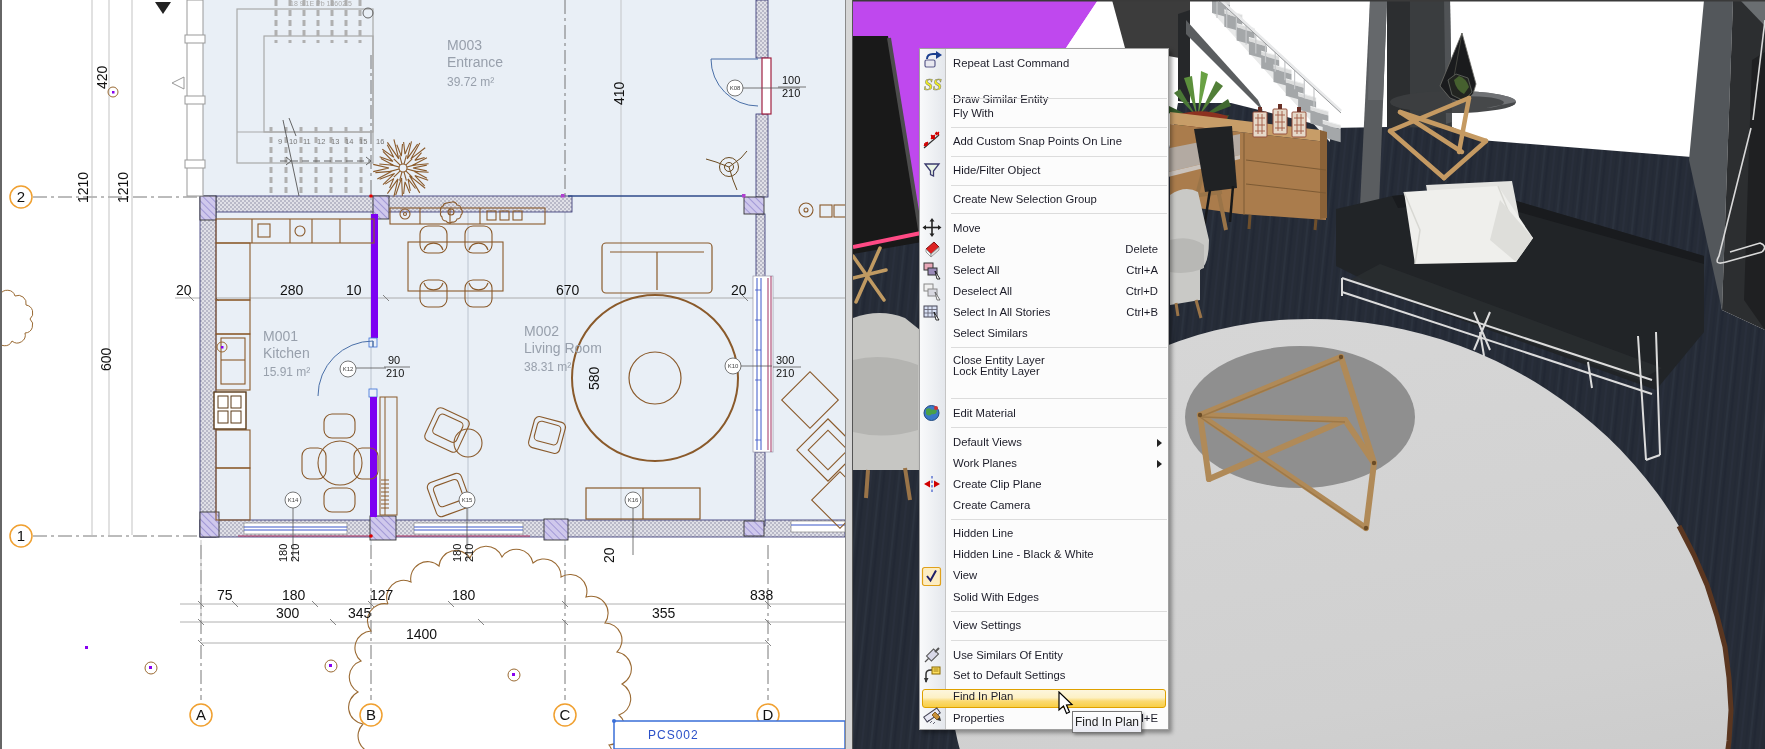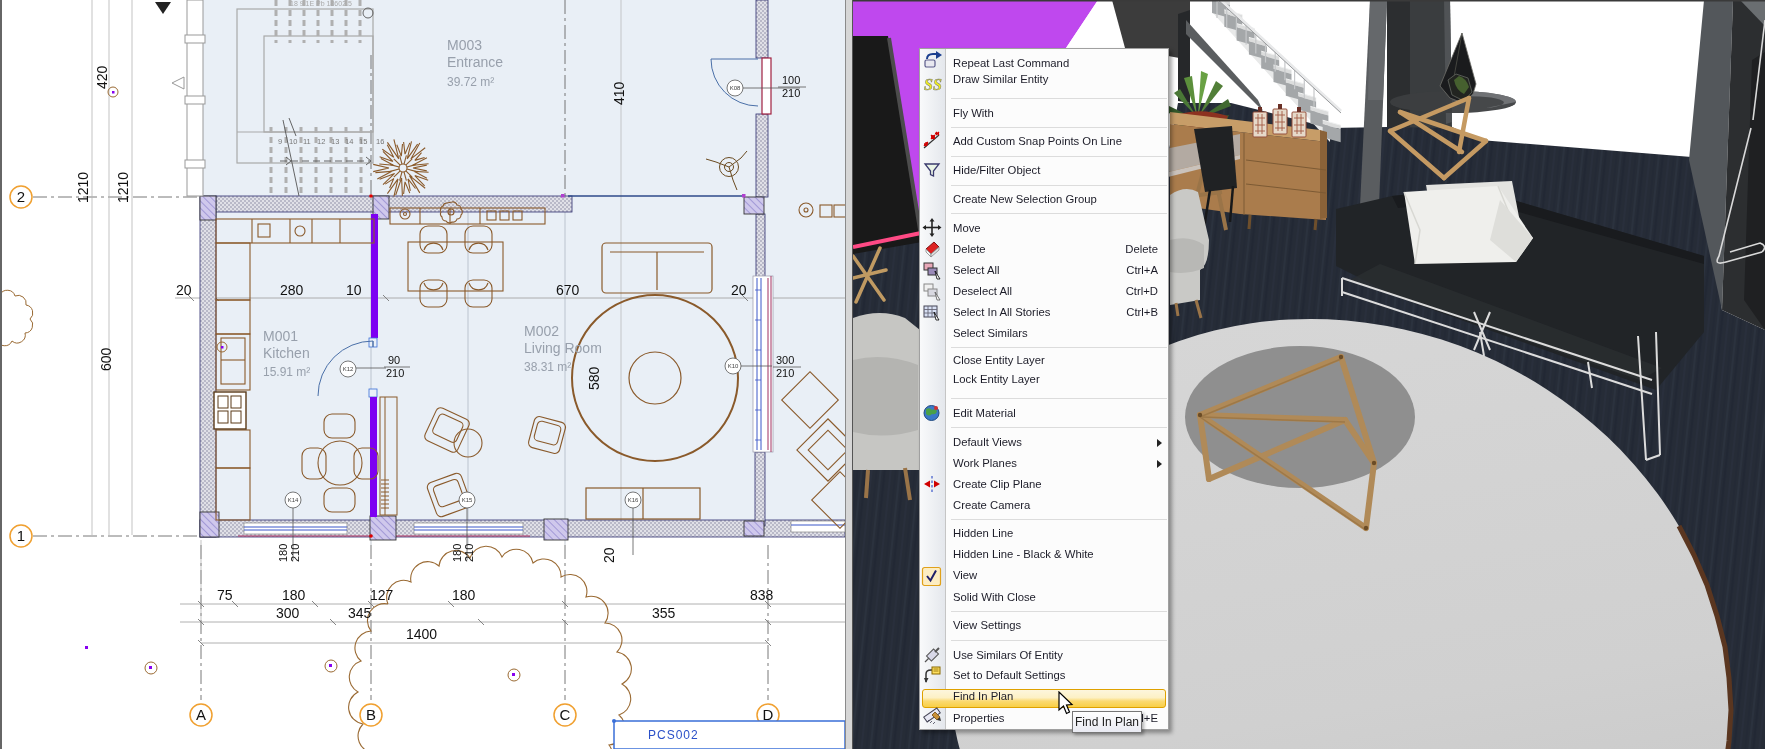--- a/index.html
+++ b/index.html
@@ -710,51 +710,51 @@
 <path d="M905 468 L910 500" stroke="#9a7448" stroke-width="4"></path>
 <path d="M868 470 L866 498" stroke="#9a7448" stroke-width="4"></path>
 
 <rect x="853" y="0" width="912" height="1.5" fill="#3a3a3a"></rect>
 </svg>
 
 <div id="menu">
 <div class="strip"></div>
 <div class="hl"></div>
 <div class="mi" style="top:4px">Repeat Last Command</div>
-<div class="mi" style="top:20px">Draw Similar Entity</div>
+<div class="mi" style="top:40px">Draw Similar Entity</div>
 <div class="sep" style="top:49px"></div>
 <div class="mi" style="top:54px">Fly With</div>
 <div class="sep" style="top:78px"></div>
 <div class="mi" style="top:82px">Add Custom Snap Points On Line</div>
 <div class="sep" style="top:107px"></div>
 <div class="mi" style="top:111px">Hide/Filter Object</div>
 <div class="sep" style="top:136px"></div>
 <div class="mi" style="top:140px">Create New Selection Group</div>
 <div class="sep" style="top:164px"></div>
 <div class="mi" style="top:169px">Move</div>
 <div class="mi" style="top:190px">Delete<span class="sc">Delete</span></div>
 <div class="mi" style="top:211px">Select All<span class="sc">Ctrl+A</span></div>
 <div class="mi" style="top:232px">Deselect All<span class="sc">Ctrl+D</span></div>
 <div class="mi" style="top:253px">Select In All Stories<span class="sc">Ctrl+B</span></div>
 <div class="mi" style="top:274px">Select Similars</div>
 <div class="sep" style="top:298px"></div>
 <div class="mi" style="top:301px">Close Entity Layer</div>
-<div class="mi" style="top:320px">Lock Entity Layer</div>
+<div class="mi" style="top:312px">Lock Entity Layer</div>
 <div class="sep" style="top:349px"></div>
 <div class="mi" style="top:354px">Edit Material</div>
 <div class="sep" style="top:378px"></div>
 <div class="mi" style="top:383px">Default Views<span class="arr"></span></div>
 <div class="mi" style="top:404px">Work Planes<span class="arr"></span></div>
 <div class="mi" style="top:425px">Create Clip Plane</div>
 <div class="mi" style="top:446px">Create Camera</div>
 <div class="sep" style="top:470px"></div>
 <div class="mi" style="top:474px">Hidden Line</div>
 <div class="mi" style="top:495px">Hidden Line - Black &amp; White</div>
 <div class="mi" style="top:516px">View</div>
-<div class="mi" style="top:538px">Solid With Close</div>
+<div class="mi" style="top:538px">Solid With Edges</div>
 <div class="sep" style="top:562px"></div>
 <div class="mi" style="top:566px">View Settings</div>
 <div class="sep" style="top:591px"></div>
 <div class="mi" style="top:596px">Use Similars Of Entity</div>
 <div class="mi" style="top:616px">Set to Default Settings</div>
 <div class="mi" style="top:637px">Find In Plan</div>
 <div class="mi" style="top:659px">Properties<span class="sc">Ctrl+E</span></div>
 <svg id="micons" width="248" height="680" style="position:absolute;left:0;top:0">
 
 <g transform="translate(3,3)">

